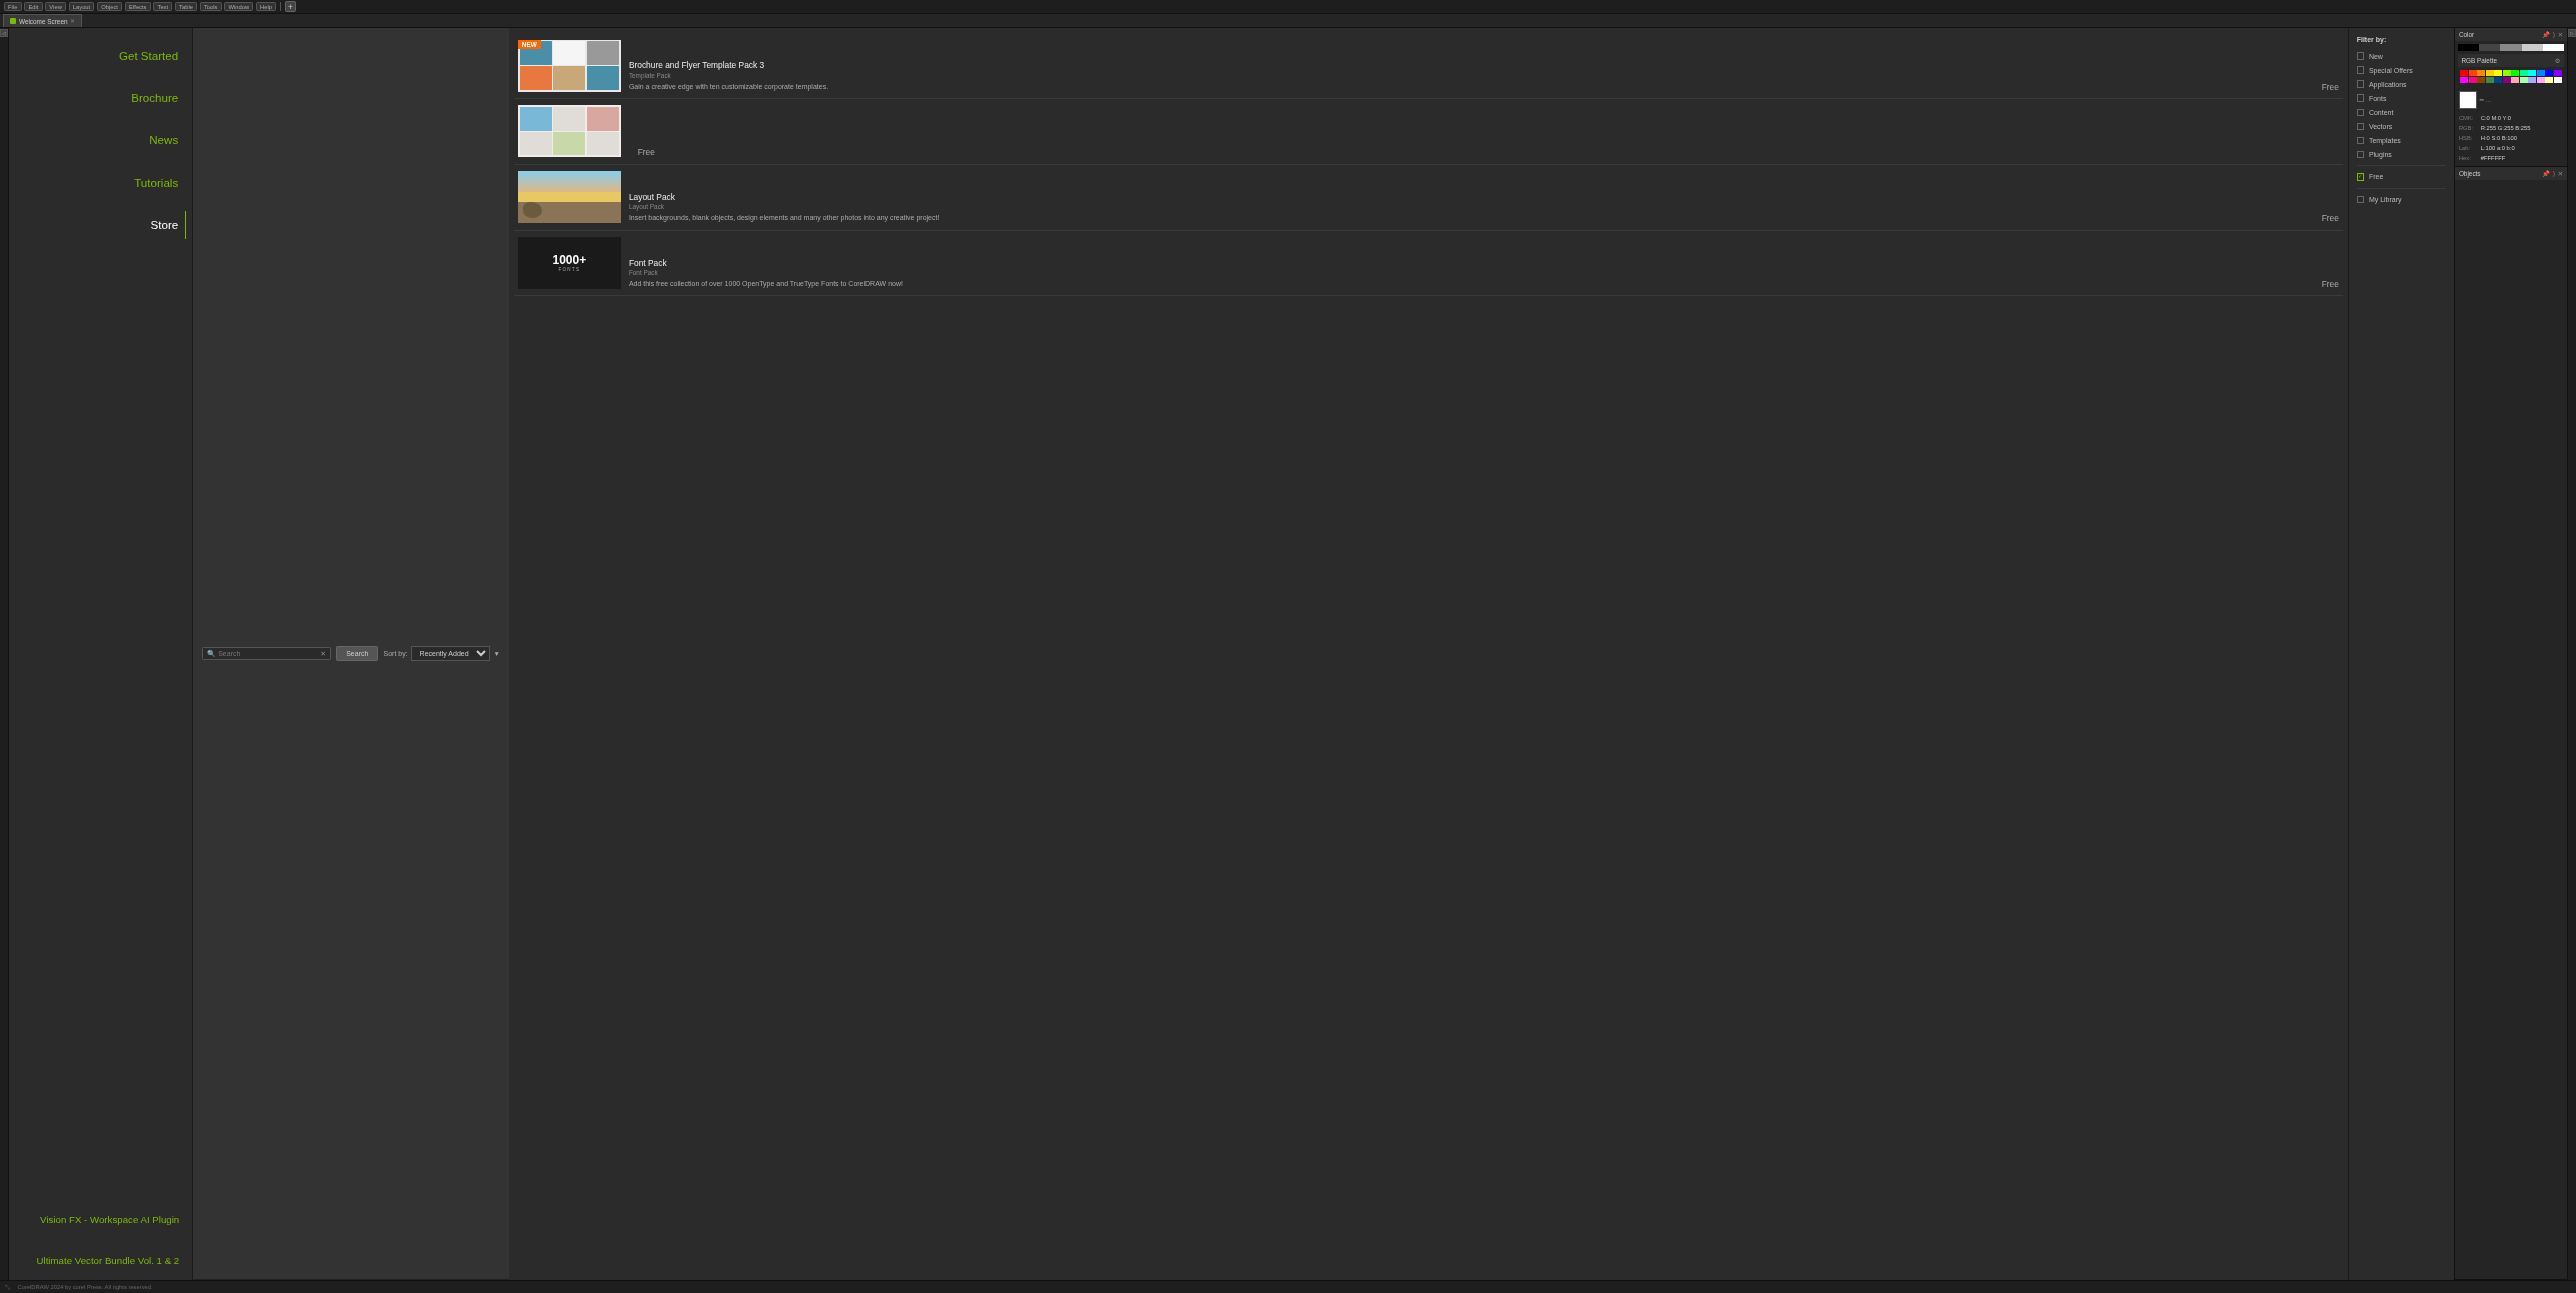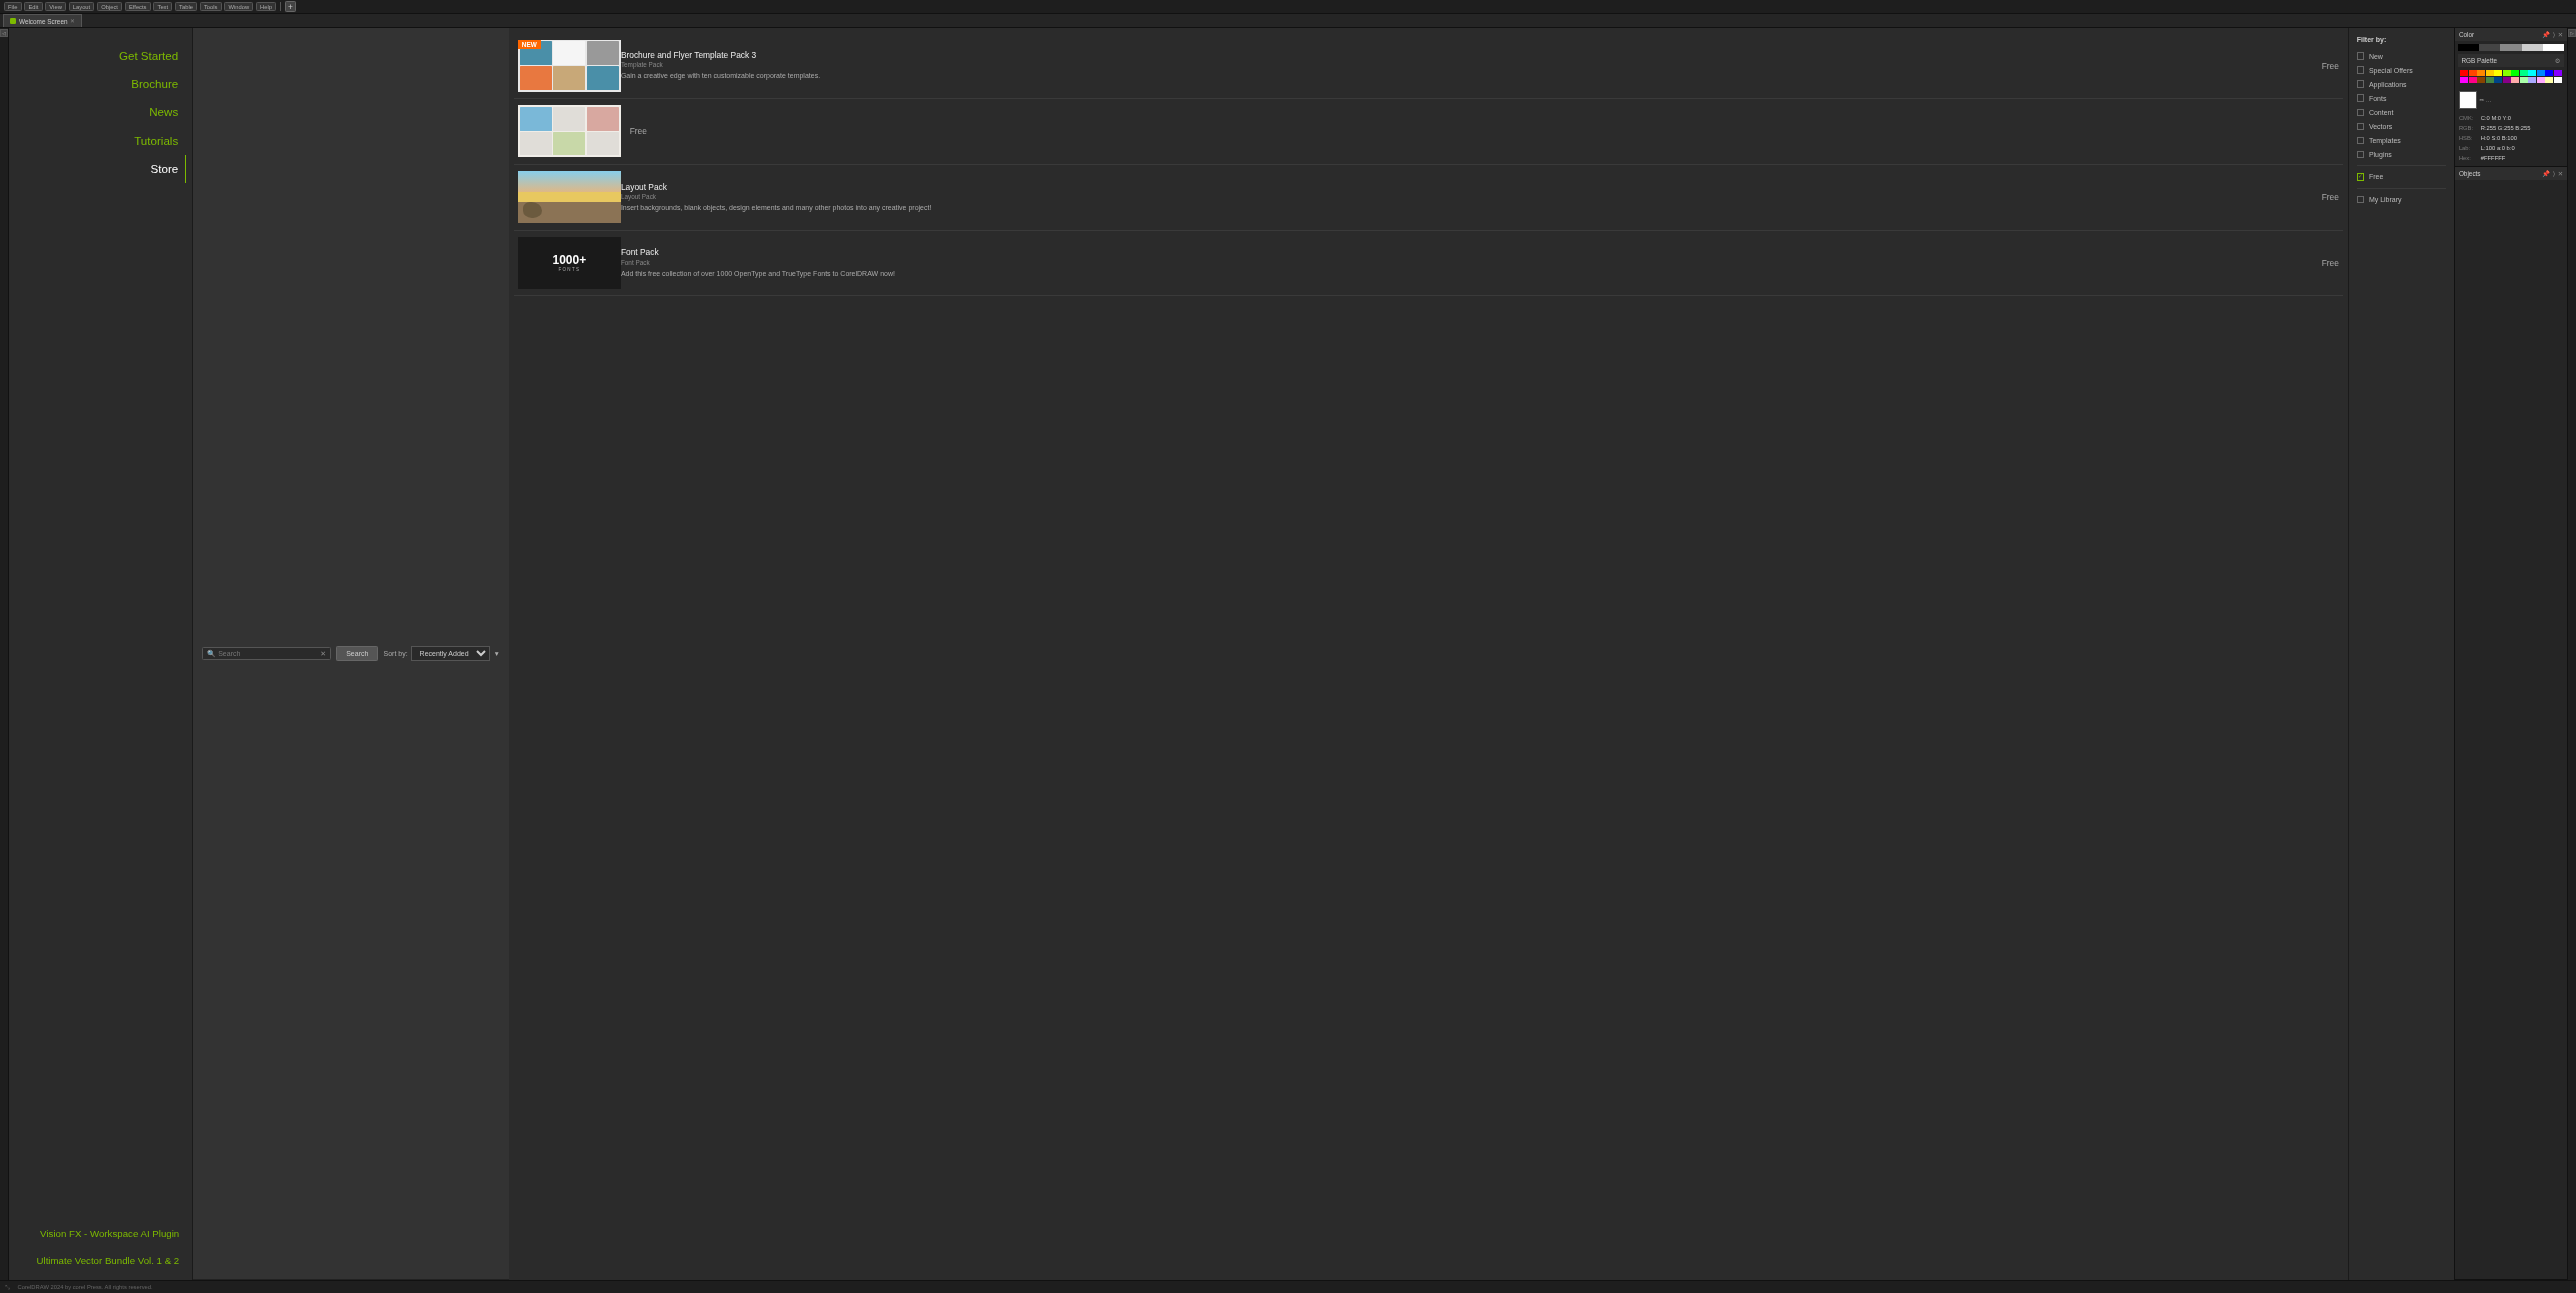--- a/index.html
+++ b/index.html
@@ -88,21 +88,21 @@
       cursor: pointer;
     }
 
     
     .left-sidebar {
       width: 184px;
       background: #2b2b2b;
       display: flex;
       flex-direction: column;
       padding: 13px 6.4px 6.4px 6.4px;
-      gap: 0;
+      gap: 14px;
       border-right: 0.6px solid #1a1a1a;
     }
     .sidebar-nav-item {
       color: #7dba00;
       font-size: 11.6px;
       font-weight: 400;
       padding: 7.7px 6.4px;
       cursor: pointer;
       text-align: right;
       border-right: 1.9px solid transparent;
@@ -203,22 +203,22 @@
     }
     .items-list::-webkit-scrollbar {
       width: 3.9px;
       background: #222;
     }
     .items-list::-webkit-scrollbar-thumb {
       background: #555;
     }
     .store-item {
       display: flex;
-      align-items: center;
-      gap: 0;
+      align-items: flex-end;
+      gap: 8px;
       padding: 6.4px 3.9px;
       border-bottom: 0.6px solid #3a3a3a;
       cursor: pointer;
     }
     .item-thumbnail {
       width: 103px;
       height: 52px;
       background: #555;
       flex-shrink: 0;
       position: relative;

